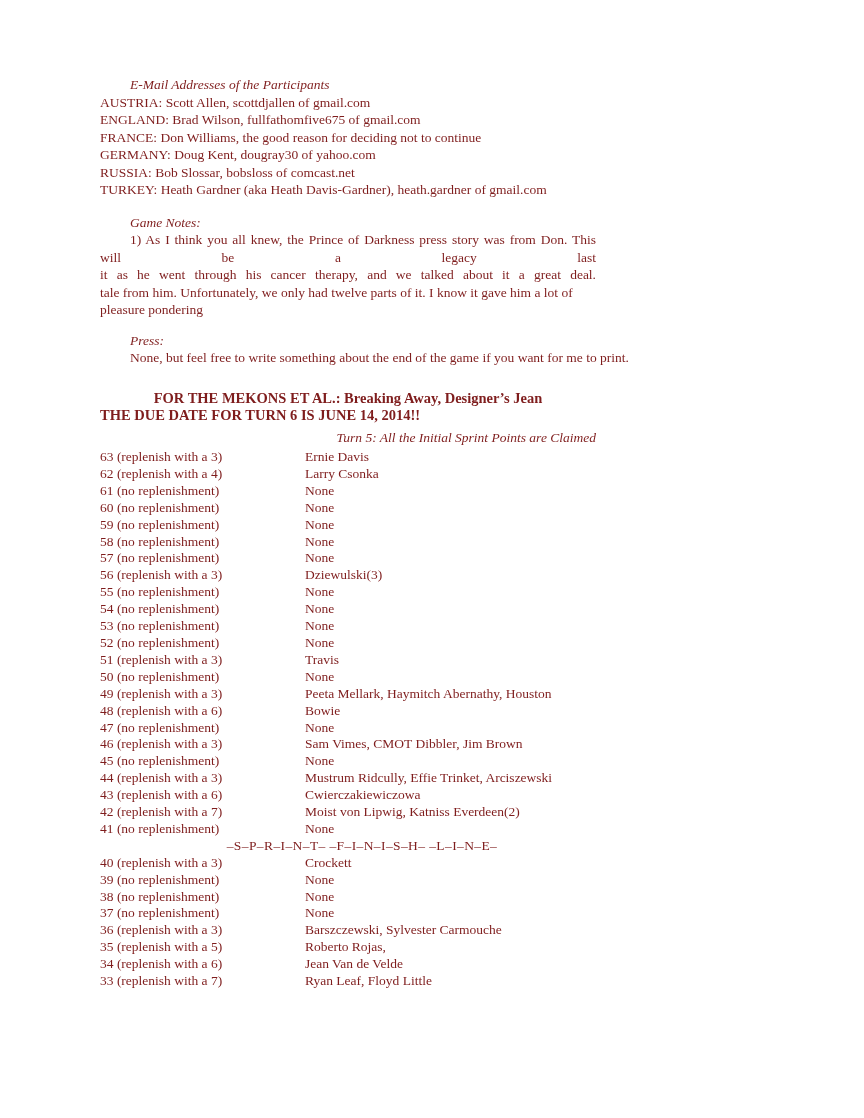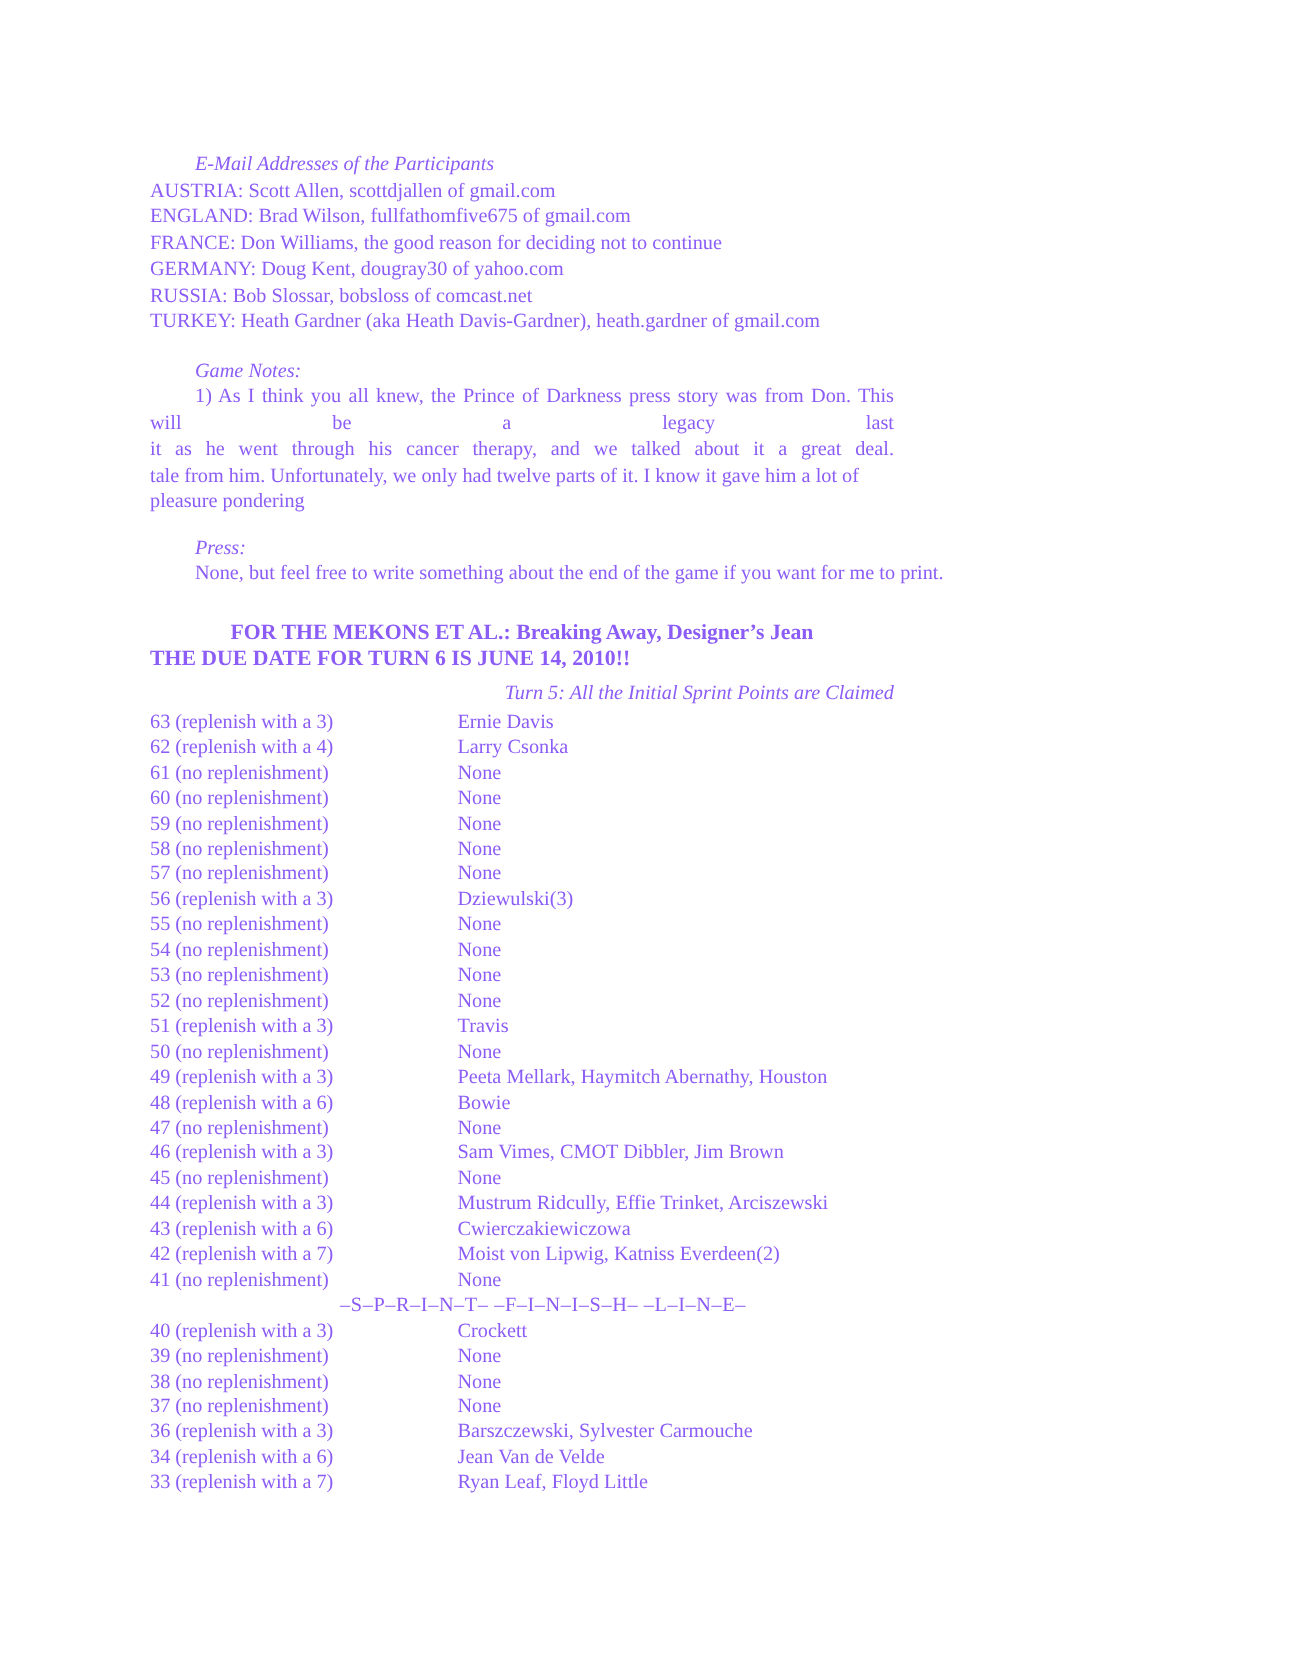--- a/index.html
+++ b/index.html
@@ -5,23 +5,23 @@
   html, body {
     margin: 0;
     padding: 0;
     background: #ffffff;
   }
   .page {
     position: relative;
     width: 694px;
     height: 1118px;
     box-sizing: border-box;
-    padding: 100px 98px 0 100px;
+    padding: 76px 98px 0 100px;
     background: #ffffff;
-    color: #8b5cf6;
+    color: #7f1d1d;
     font-family: "Liberation Serif", "DejaVu Serif", serif;
     font-size: 13.5px;
     overflow: hidden;
   }
   .sec-heading {
     font-style: italic;
     padding-left: 30px;
     line-height: 17.5px;
   }
   .email-line {
@@ -106,21 +106,21 @@
 
       <div class="para-line">it as he went through his cancer therapy, and we talked about it a great deal.</div>
 
       <div class="para-line">tale from him. Unfortunately, we only had twelve parts of it. I know it gave him a lot of pleasure pondering</div>
     </div>
 
   <div class="sec-heading block-gap-xs">Press:</div>
   <div class="press-body">None, but feel free to write something about the end of the game if you want for me to print.</div>
 
   <div class="title-center">FOR THE MEKONS ET AL.: Breaking Away, Designer’s Jean</div>
-  <div class="due-date">THE DUE DATE FOR TURN 6 IS JUNE 14, 2010!!</div>
+  <div class="due-date">THE DUE DATE FOR TURN 6 IS JUNE 14, 2014!!</div>
   <div class="turn-subtitle">Turn 5: All the Initial Sprint Points are Claimed</div>
 
   <div class="sprint-table">
 
     <div>
 
         <div class="trow">
           <span class="col-points">63 (replenish with a 3)</span>
           <span class="col-claimed">Ernie Davis</span>
         </div>
@@ -258,20 +258,24 @@
         <div class="trow">
           <span class="col-points">37 (no replenishment)</span>
           <span class="col-claimed">None</span>
         </div>
 
         <div class="trow">
           <span class="col-points">36 (replenish with a 3)</span>
           <span class="col-claimed">Barszczewski, Sylvester Carmouche</span>
         </div>
 
+        <div class="trow">
+          <span class="col-points">35 (replenish with a 5)</span>
+          <span class="col-claimed">Roberto Rojas,</span>
+        </div>
 
         <div class="trow">
           <span class="col-points">34 (replenish with a 6)</span>
           <span class="col-claimed">Jean Van de Velde</span>
         </div>
 
         <div class="trow">
           <span class="col-points">33 (replenish with a 7)</span>
           <span class="col-claimed">Ryan Leaf, Floyd Little</span>
         </div>

